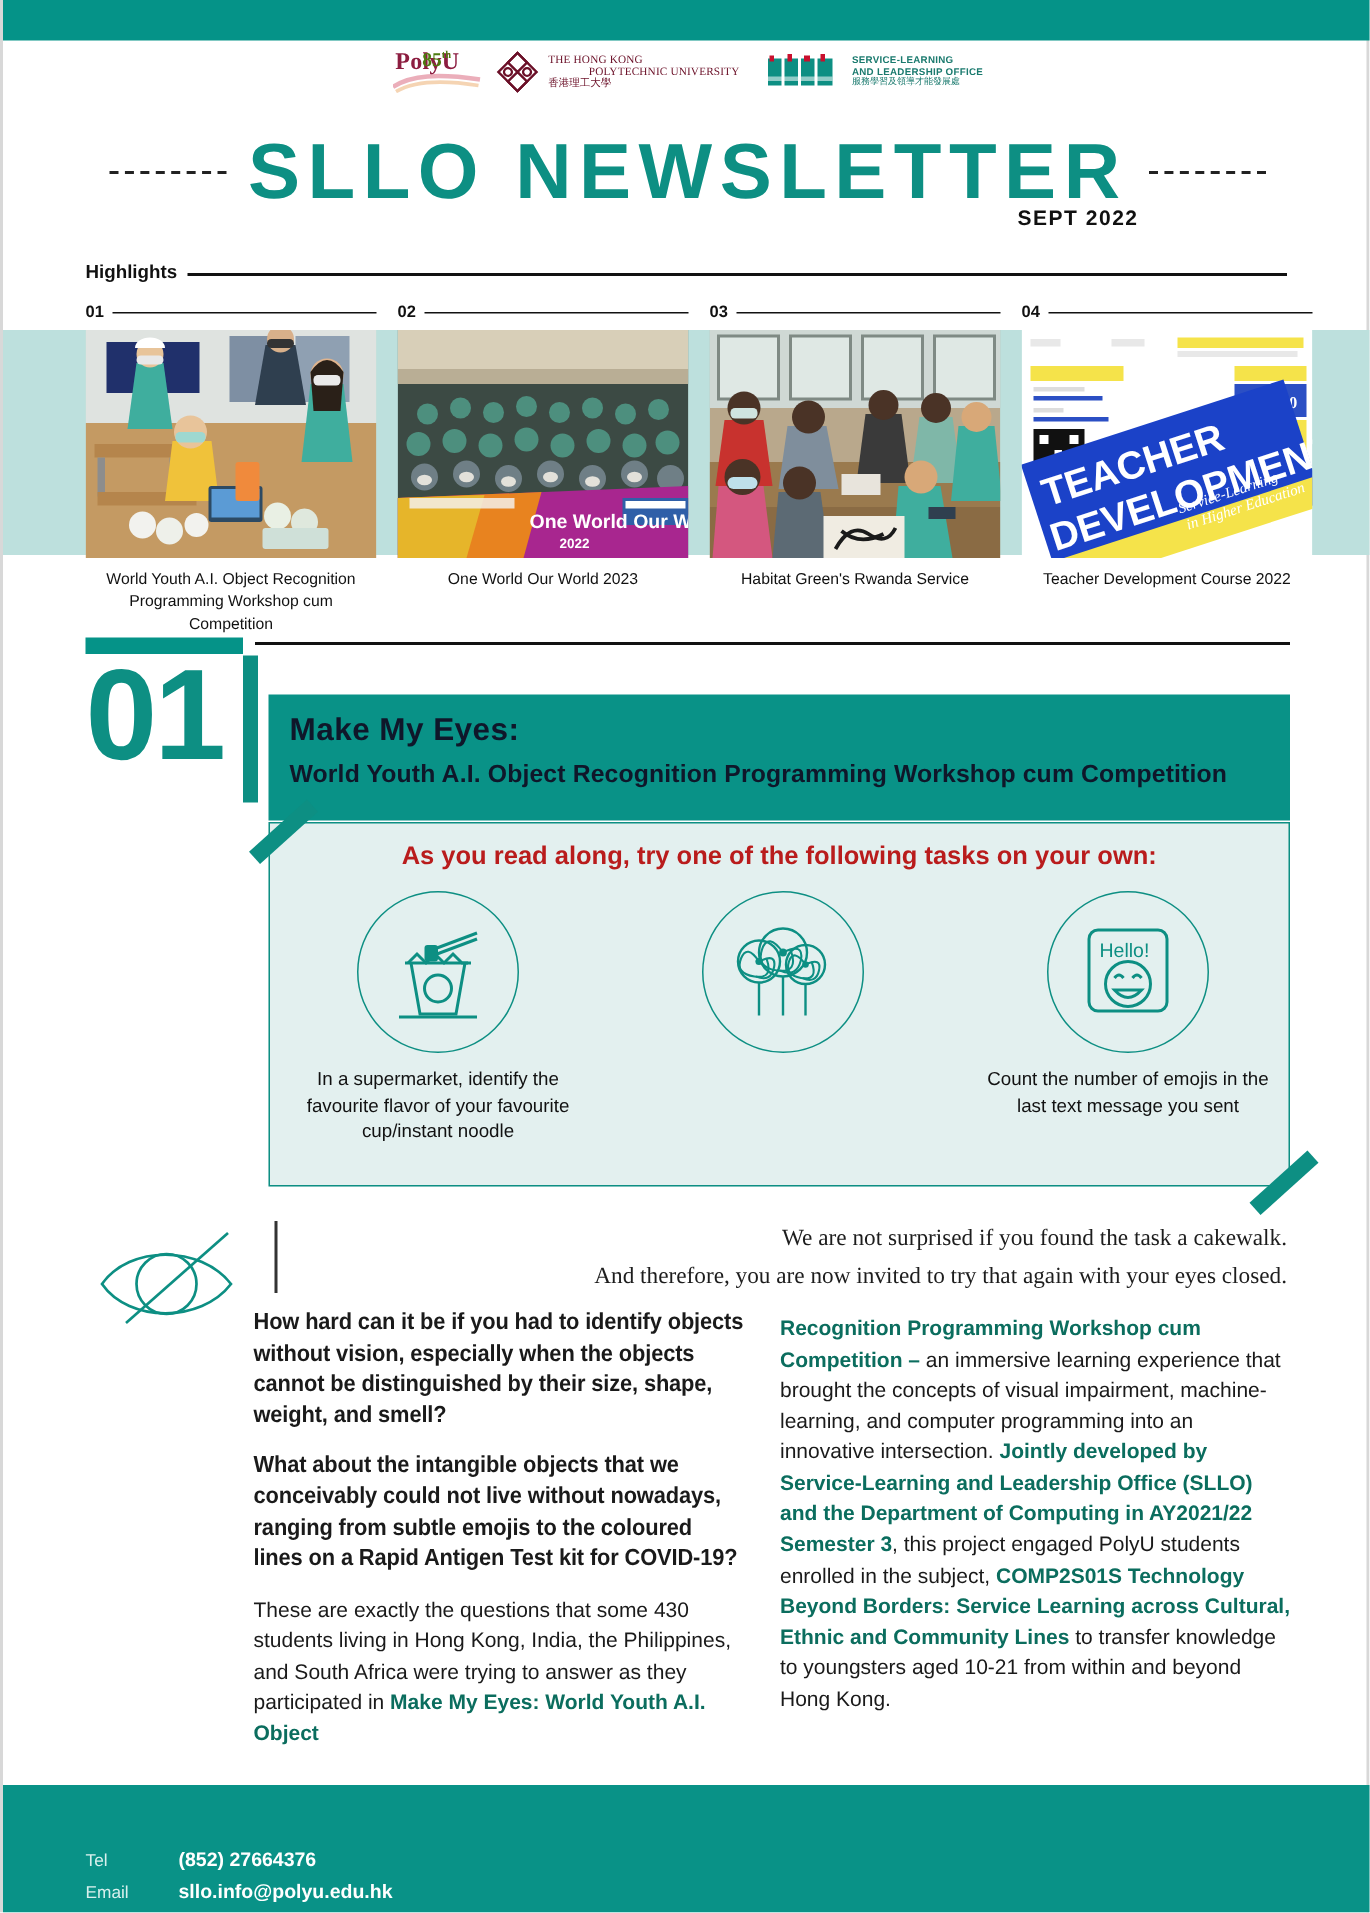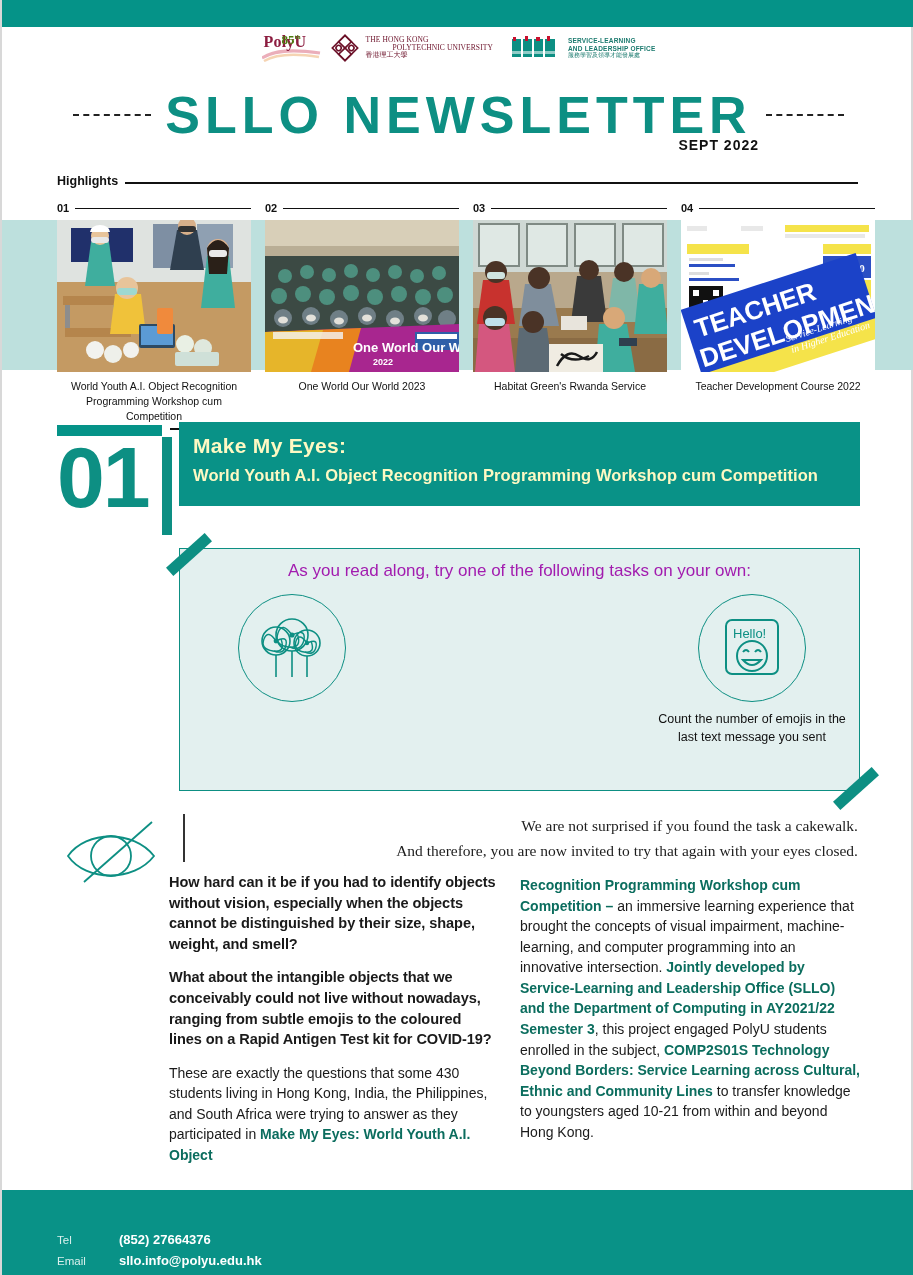--- a/index.html
+++ b/index.html
@@ -143,25 +143,25 @@
     position: absolute; left: 55px; top: 437px;
     font-size: 86px; font-weight: bold; color: #0d8f83;
     letter-spacing: -2px; line-height: .95;
     font-family: "Liberation Sans", sans-serif;
   }
   .sec-num-bar {
     position: absolute; left: 160px; top: 437px;
     width: 10px; height: 98px; background: #0d8f83;
   }
   .sec-banner {
-    position: absolute; left: 177px; top: 422px;
+    position: absolute; left: 177px; top: 463px;
     width: 681px; height: 84px;
     background: #099287;
     padding: 10px 14px 0 14px;
-    color: #fef9c3;
+    color: #0f172a;
   }
   .sec-banner .b1 {
     font-size: 21px; font-weight: bold; letter-spacing: .3px; line-height: 1.3;
   }
   .sec-banner .b2 {
     font-size: 16.5px; font-weight: bold; letter-spacing: .1px;
     margin-top: 7px; white-space: nowrap;
   }
 
   
@@ -173,21 +173,21 @@
   }
   .corner-tl, .corner-br {
     position: absolute; width: 52px; height: 11px;
     background: #0d8f83;
   }
   .corner-tl { left: 161px; top: 549px; transform: rotate(-42deg); }
   .corner-br { left: 828px; top: 783px; transform: rotate(-42deg); }
   .tasks-head {
     position: absolute; left: 177px; top: 561px;
     width: 681px; text-align: center;
-    font-size: 17px; font-weight: normal; color: #a21caf;
+    font-size: 17px; font-weight: bold; color: #b91c1c;
   }
   .tasks-row {
     position: absolute; left: 190px; top: 594px;
     width: 660px; display: flex; justify-content: space-between;
   }
   .task { width: 200px; text-align: center; }
   .task-icon {
     width: 108px; height: 108px; margin: 0 auto;
     border: 1.5px solid #0d8f83; border-radius: 50%;
     display: flex; align-items: center; justify-content: center;
@@ -525,20 +525,35 @@
     <div class="b2">World Youth A.I. Object Recognition Programming Workshop cum Competition</div>
   </div>
 
   <div class="tasks-box"></div>
   <div class="corner-tl"></div>
   <div class="corner-br"></div>
   <div class="tasks-head">As you read along, try one of the following tasks on your own:</div>
 
   <div class="tasks-row">
 
+    <div class="task">
+      <div class="task-icon">
+        <svg width="72" height="72" viewBox="0 0 72 72" fill="none" stroke="#0d8f83" stroke-width="2">
+          <path d="M18 30 L24 64 L48 64 L54 30"></path>
+          <path d="M16 30 L22 24 L28 30 L34 24 L40 30 L46 24 L52 30 L56 30"></path>
+          <path d="M14 30 L58 30" stroke-width="2"></path>
+          <circle cx="36" cy="47" r="9"></circle>
+          <path d="M10 66 L62 66"></path>
+          <path d="M30 22 L62 10" stroke-width="2"></path>
+          <path d="M30 26 L62 14" stroke-width="2"></path>
+          <rect x="27" y="18" width="9" height="11" rx="2" fill="#0d8f83" stroke="none"></rect>
+        </svg>
+      </div>
+      <div class="task-cap">In a supermarket, identify the favourite flavor of your favourite cup/instant noodle</div>
+    </div>
 
     <div class="task">
       <div class="task-icon">
         <svg width="74" height="74" viewBox="0 0 74 74" fill="none" stroke="#0d8f83" stroke-width="1.6">
           <g>
             <circle cx="21" cy="30" r="14"></circle>
             <path d="M21 30 q-8 -12 -12 -2 q-4 10 9 12 q13 2 8 -12" stroke-width="1.4"></path>
             <path d="M21 30 q12 -6 10 4 q-2 10 -12 6" stroke-width="1.4"></path>
             <circle cx="21" cy="30" r="2.4" fill="#0d8f83" stroke="none"></circle>
             <path d="M21 44 L21 66"></path>

